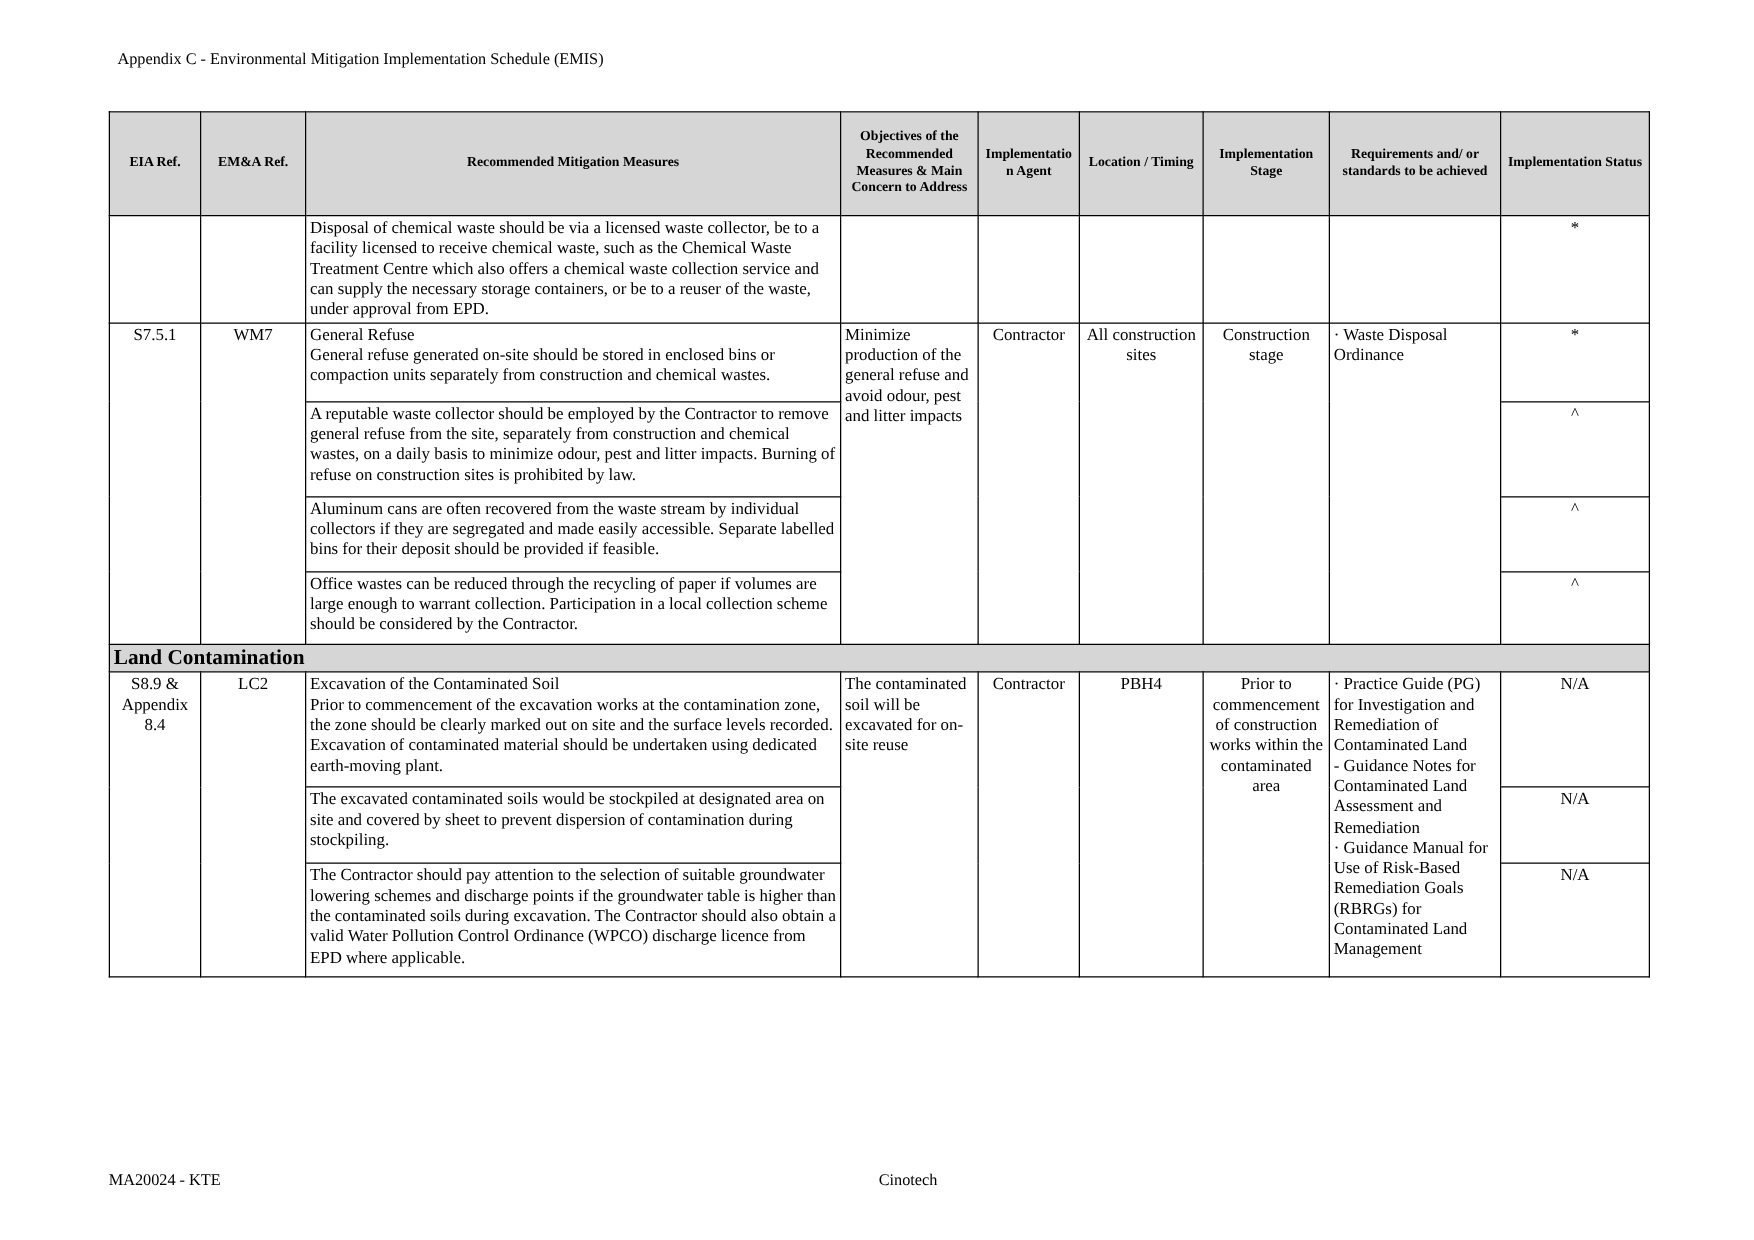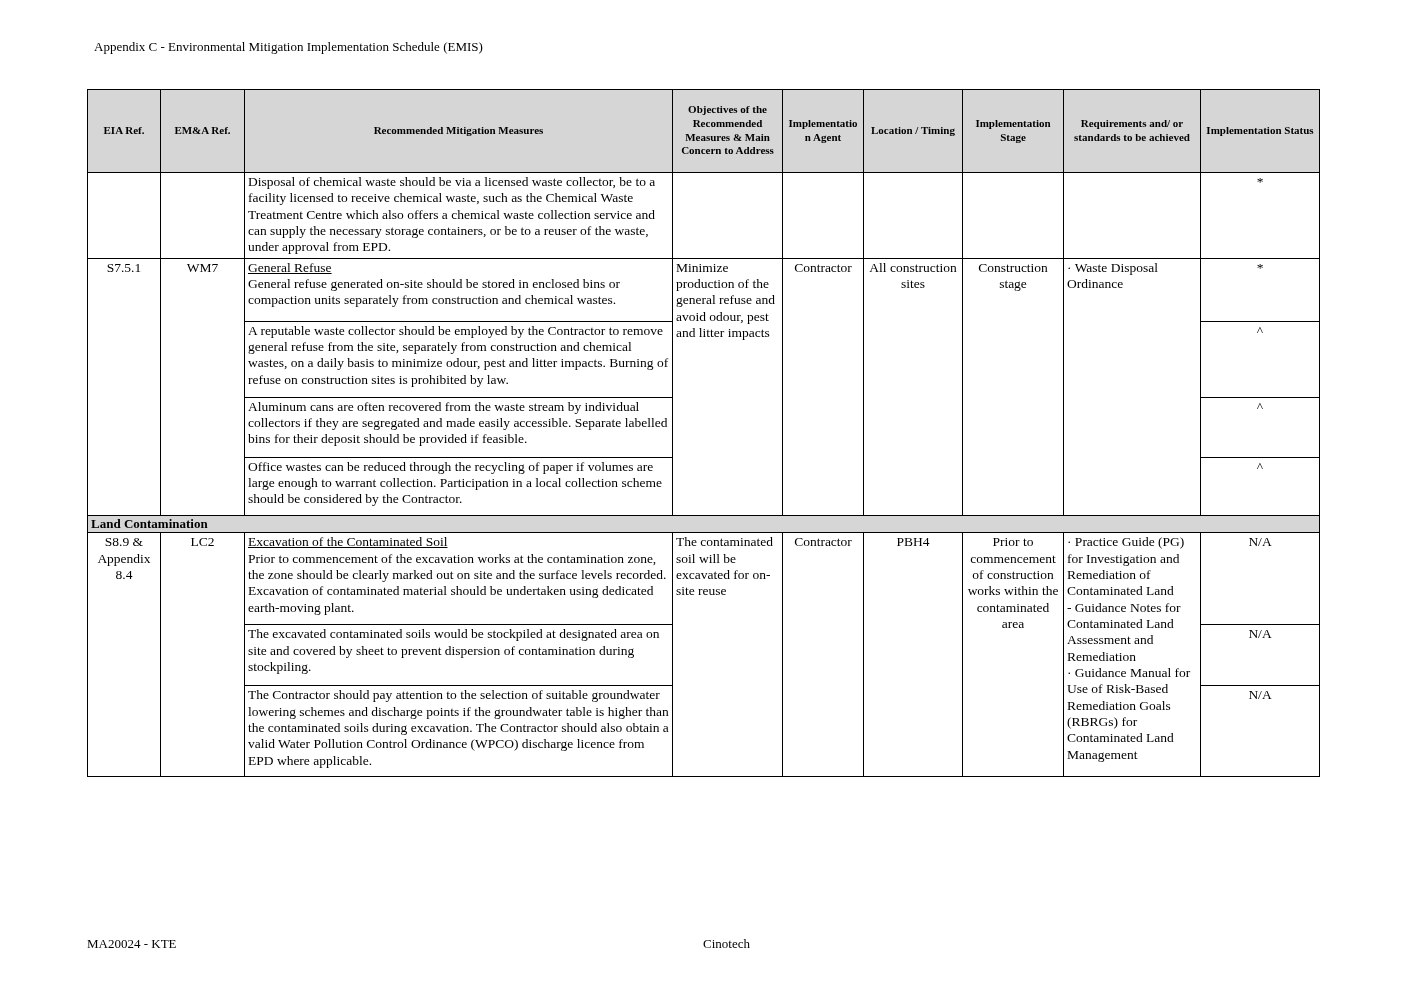--- a/index.html
+++ b/index.html
@@ -40,25 +40,25 @@
     background: #d6d6d6;
     font-weight: bold;
     font-size: 11px;
     text-align: center;
     vertical-align: middle;
     overflow-wrap: break-word;
     line-height: 1.25;
   }
   td.center { text-align: center; }
   td.prewrap { white-space: pre-line; }
-  .measure-title { text-decoration: underline; }
+  .measure-title { }
   tr.section-row td {
     background: #d6d6d6;
     font-weight: bold;
-    font-size: 13px;
+    font-size: 17px;
     padding: 0 3px 1px 3px;
   }
   .doc-footer {
     position: absolute;
     top: 936px;
     left: 87px;
     width: 1232px;
     display: flex;
     font-size: 13px;
   }

